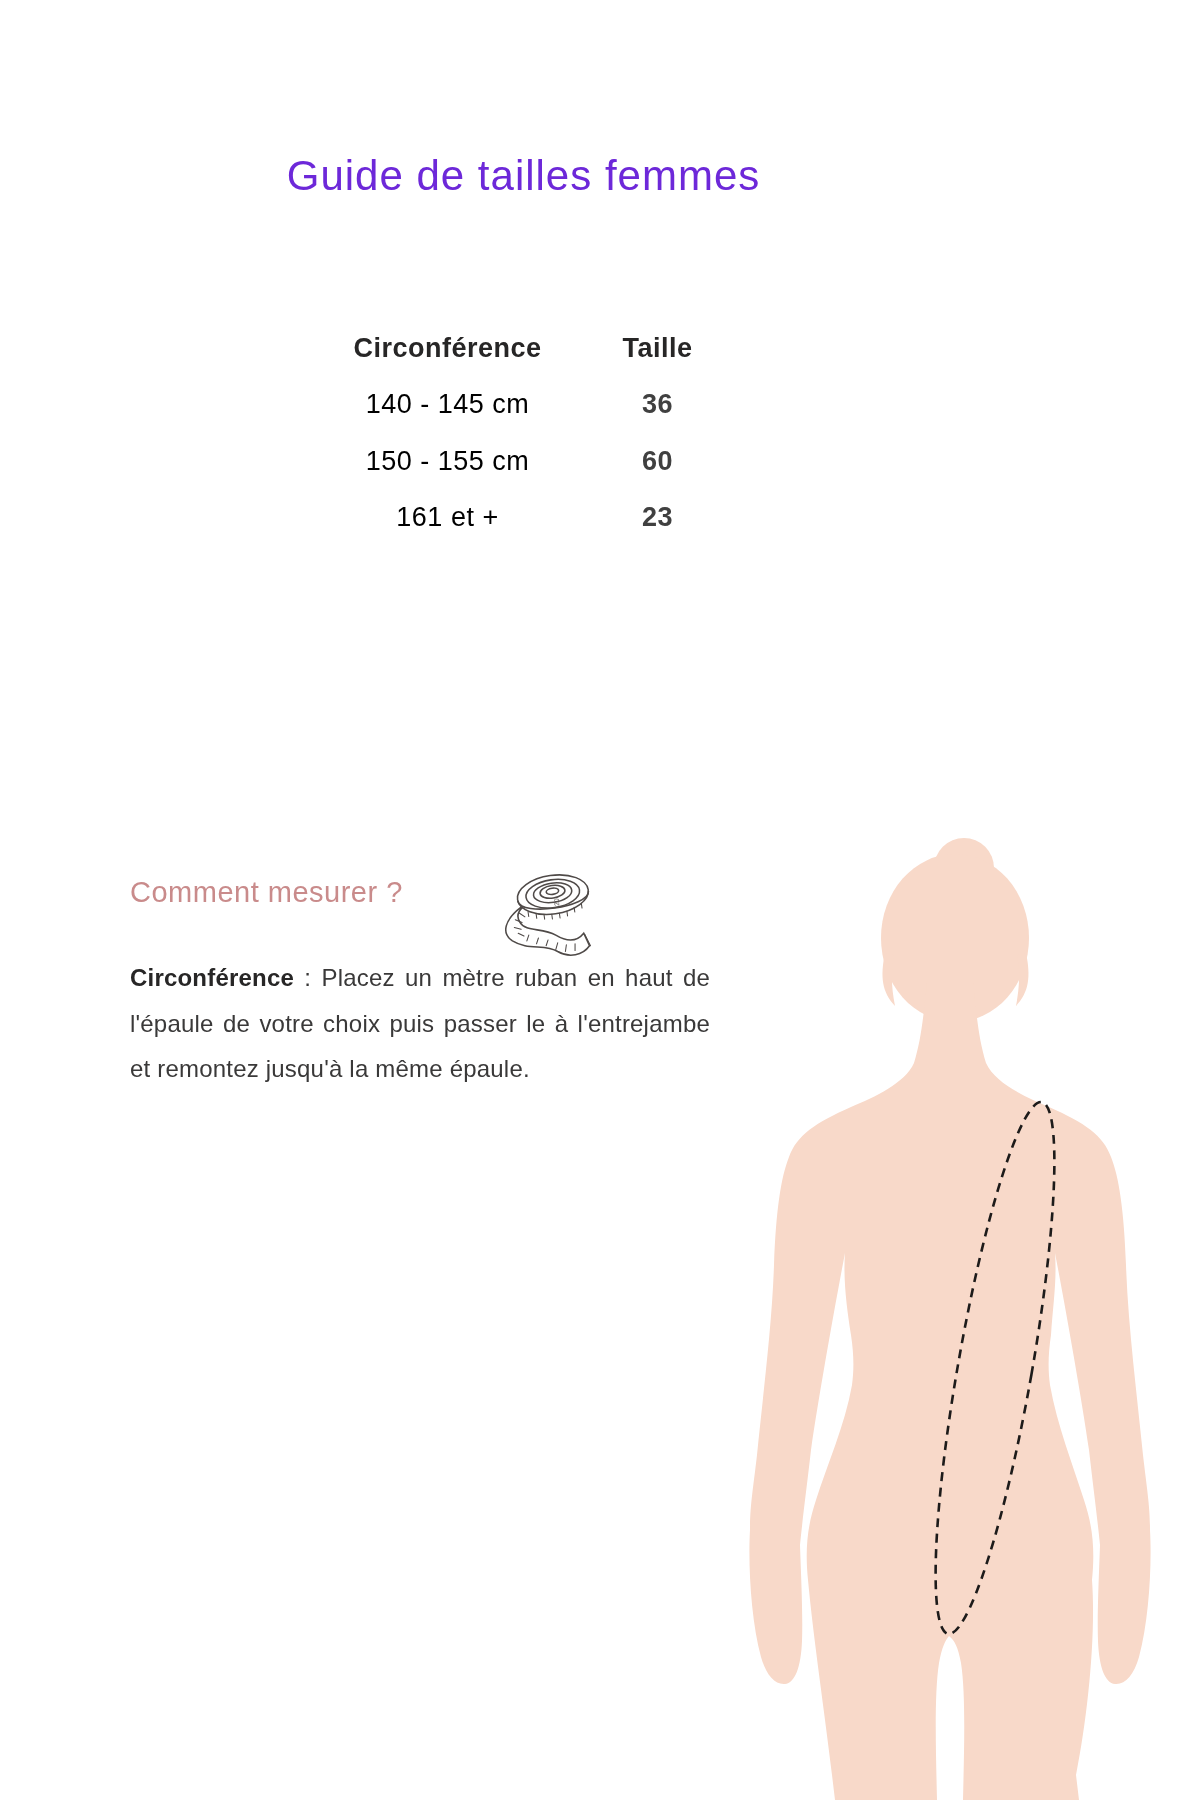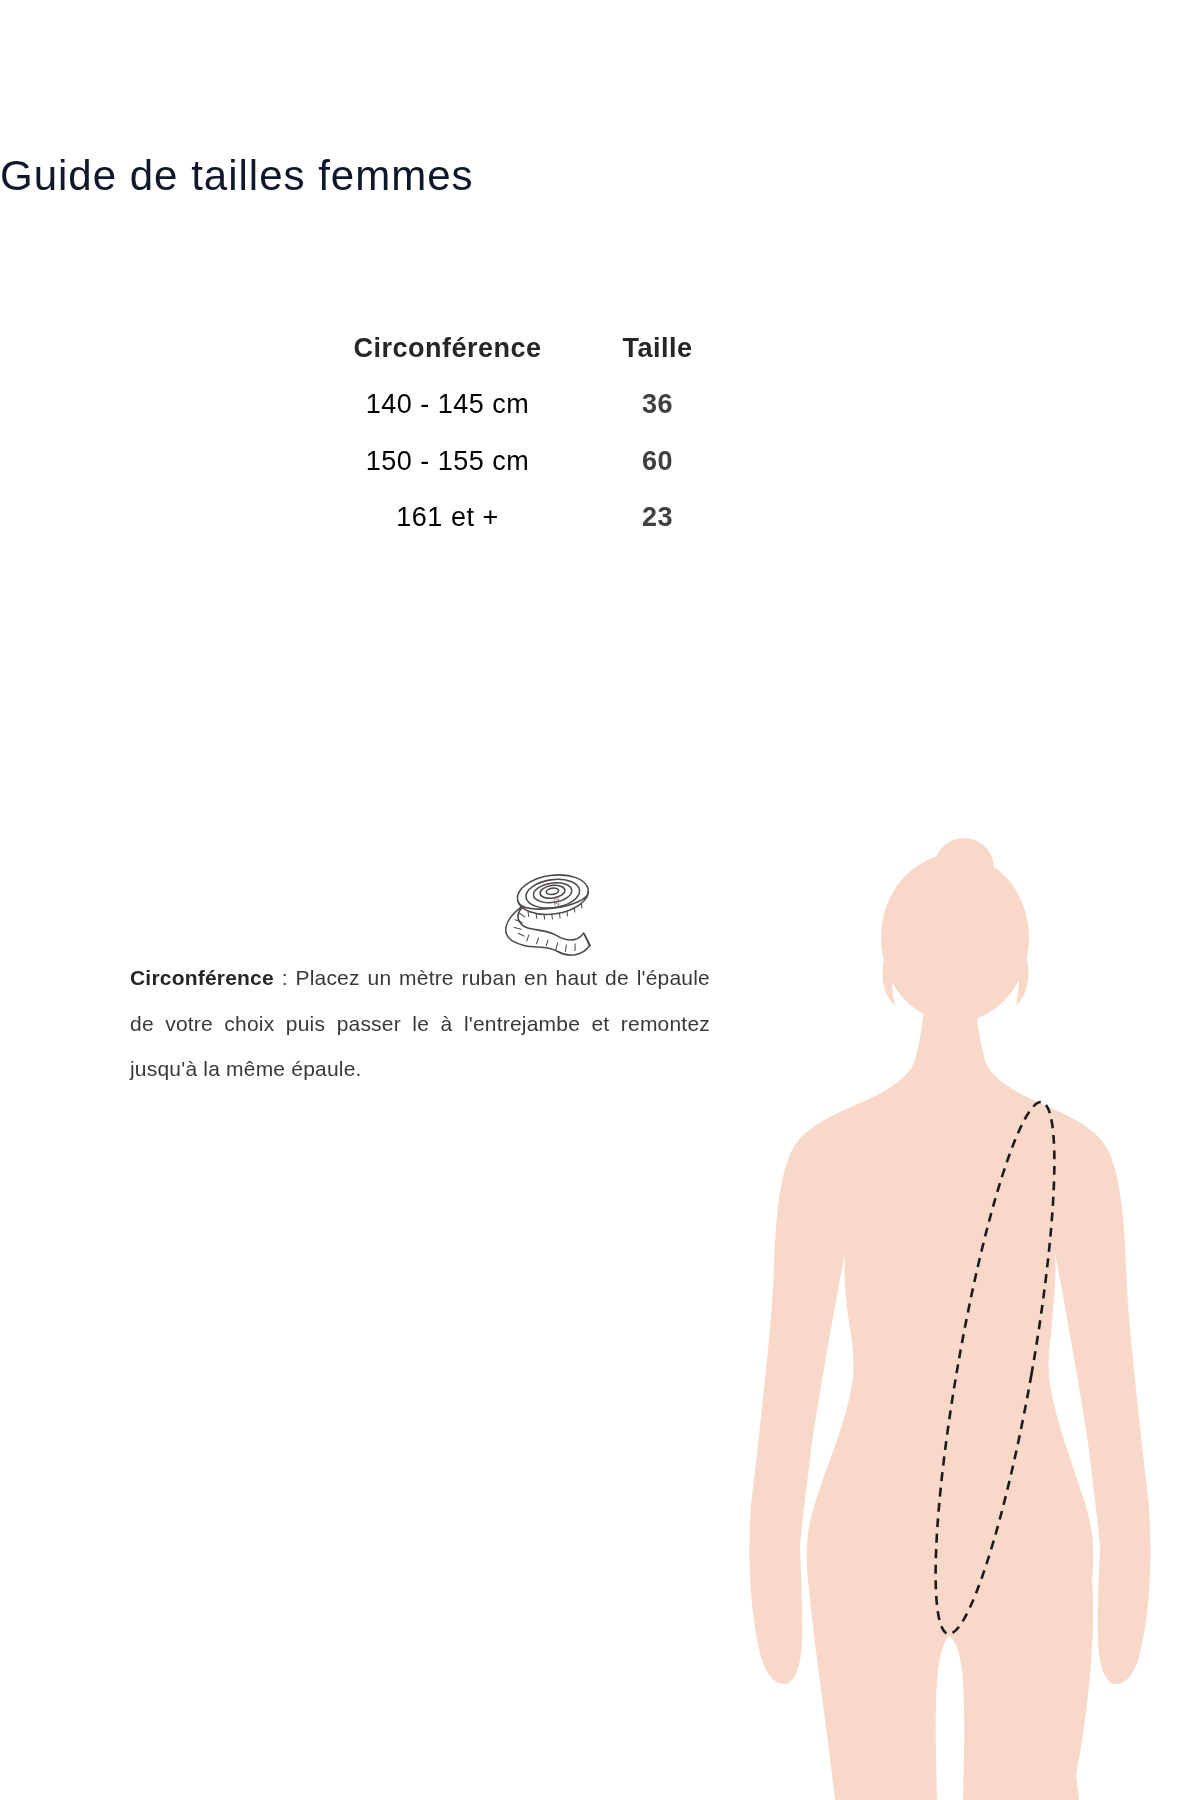--- a/index.html
+++ b/index.html
@@ -4,39 +4,39 @@
 <style>
   * { margin:0; padding:0; box-sizing:border-box; }
   html,body { background:#ffffff; }
   .page {
     position:relative; width:1200px; height:1800px;
     background:#ffffff; overflow:hidden;
     font-family:"Liberation Sans", sans-serif;
   }
   .title {
     position:absolute; left:0; top:152px; width:1047px;
-    font-size:42px; font-weight:400;
-    letter-spacing:1px; color:#0f172a;
+    text-align:center; font-size:42px; font-weight:400;
+    letter-spacing:1px; color:#6d28d9;
   }
   .size-table { position:absolute; left:330px; top:320px; width:420px; }
   .size-table .row {
     display:grid; grid-template-columns:235px 185px;
     height:56.5px; align-items:center;
   }
   .size-table .cell { text-align:center; font-size:27px; color:#000000; letter-spacing:0.5px; }
   .size-table .th { font-weight:700; color:#272626; }
   .size-table .size-val { font-weight:700; color:#404040; }
   .measure-heading {
     position:absolute; left:130px; top:876px;
     font-size:29px; font-weight:400; color:#c98b8b; letter-spacing:0.5px;
   }
   .tape-icon { position:absolute; left:497px; top:862px; width:106px; height:100px; }
   .measure-text {
     position:absolute; left:130px; top:955px; width:580px;
-    font-size:21px; line-height:45.5px; color:#3a3939;
+    font-size:24px; line-height:45.5px; color:#3a3939;
     text-align:justify; letter-spacing:0.2px;
   }
   .measure-text strong { font-weight:700; color:#272626; }
   .silhouette { position:absolute; left:655px; top:835px; width:545px; height:965px; }
 </style>
 </head>
 <body>
 
 <div class="page">
 
@@ -54,20 +54,21 @@
     <div class="row">
       <div class="cell">150 - 155 cm</div>
       <div class="cell size-val">60</div>
     </div>
     <div class="row">
       <div class="cell">161 et +</div>
       <div class="cell size-val">23</div>
     </div>
   </div>
 
+  <h2 class="measure-heading">Comment mesurer ?</h2>
 
   <svg class="tape-icon" viewBox="0 0 110 100" fill="none" stroke="#4f4a48" stroke-width="1.6" stroke-linecap="round">
     <path d="M25,45 C8,58 4,72 16,80 C32,90 50,83 63,91 C75,98 89,95 96,85 L90,72 C82,82 71,80 61,74 C47,66 30,71 24,61 C20,55 21,50 27,45 Z" fill="#ffffff"></path>
     <path d="M23,51 l6,4 M19,58 l7,3 M18,66 l7,2 M22,72 l6,3 M31,80 l2,-6 M41,83 l2,-6 M51,85 l2,-6 M61,89 l2,-7 M71,91 l1,-7 M81,90 l0,-7 M91,73 L97,85" stroke-width="1.1"></path>
     <g transform="rotate(-8 58 32)">
       <ellipse cx="58" cy="32" rx="37" ry="20" fill="#ffffff"></ellipse>
       <path d="M21,34 C23,50 93,50 95,34"></path>
       <ellipse cx="58" cy="31" rx="28" ry="14.5"></ellipse>
       <ellipse cx="58" cy="30" rx="20" ry="10"></ellipse>
       <ellipse cx="58" cy="29" rx="13" ry="6.5"></ellipse>

